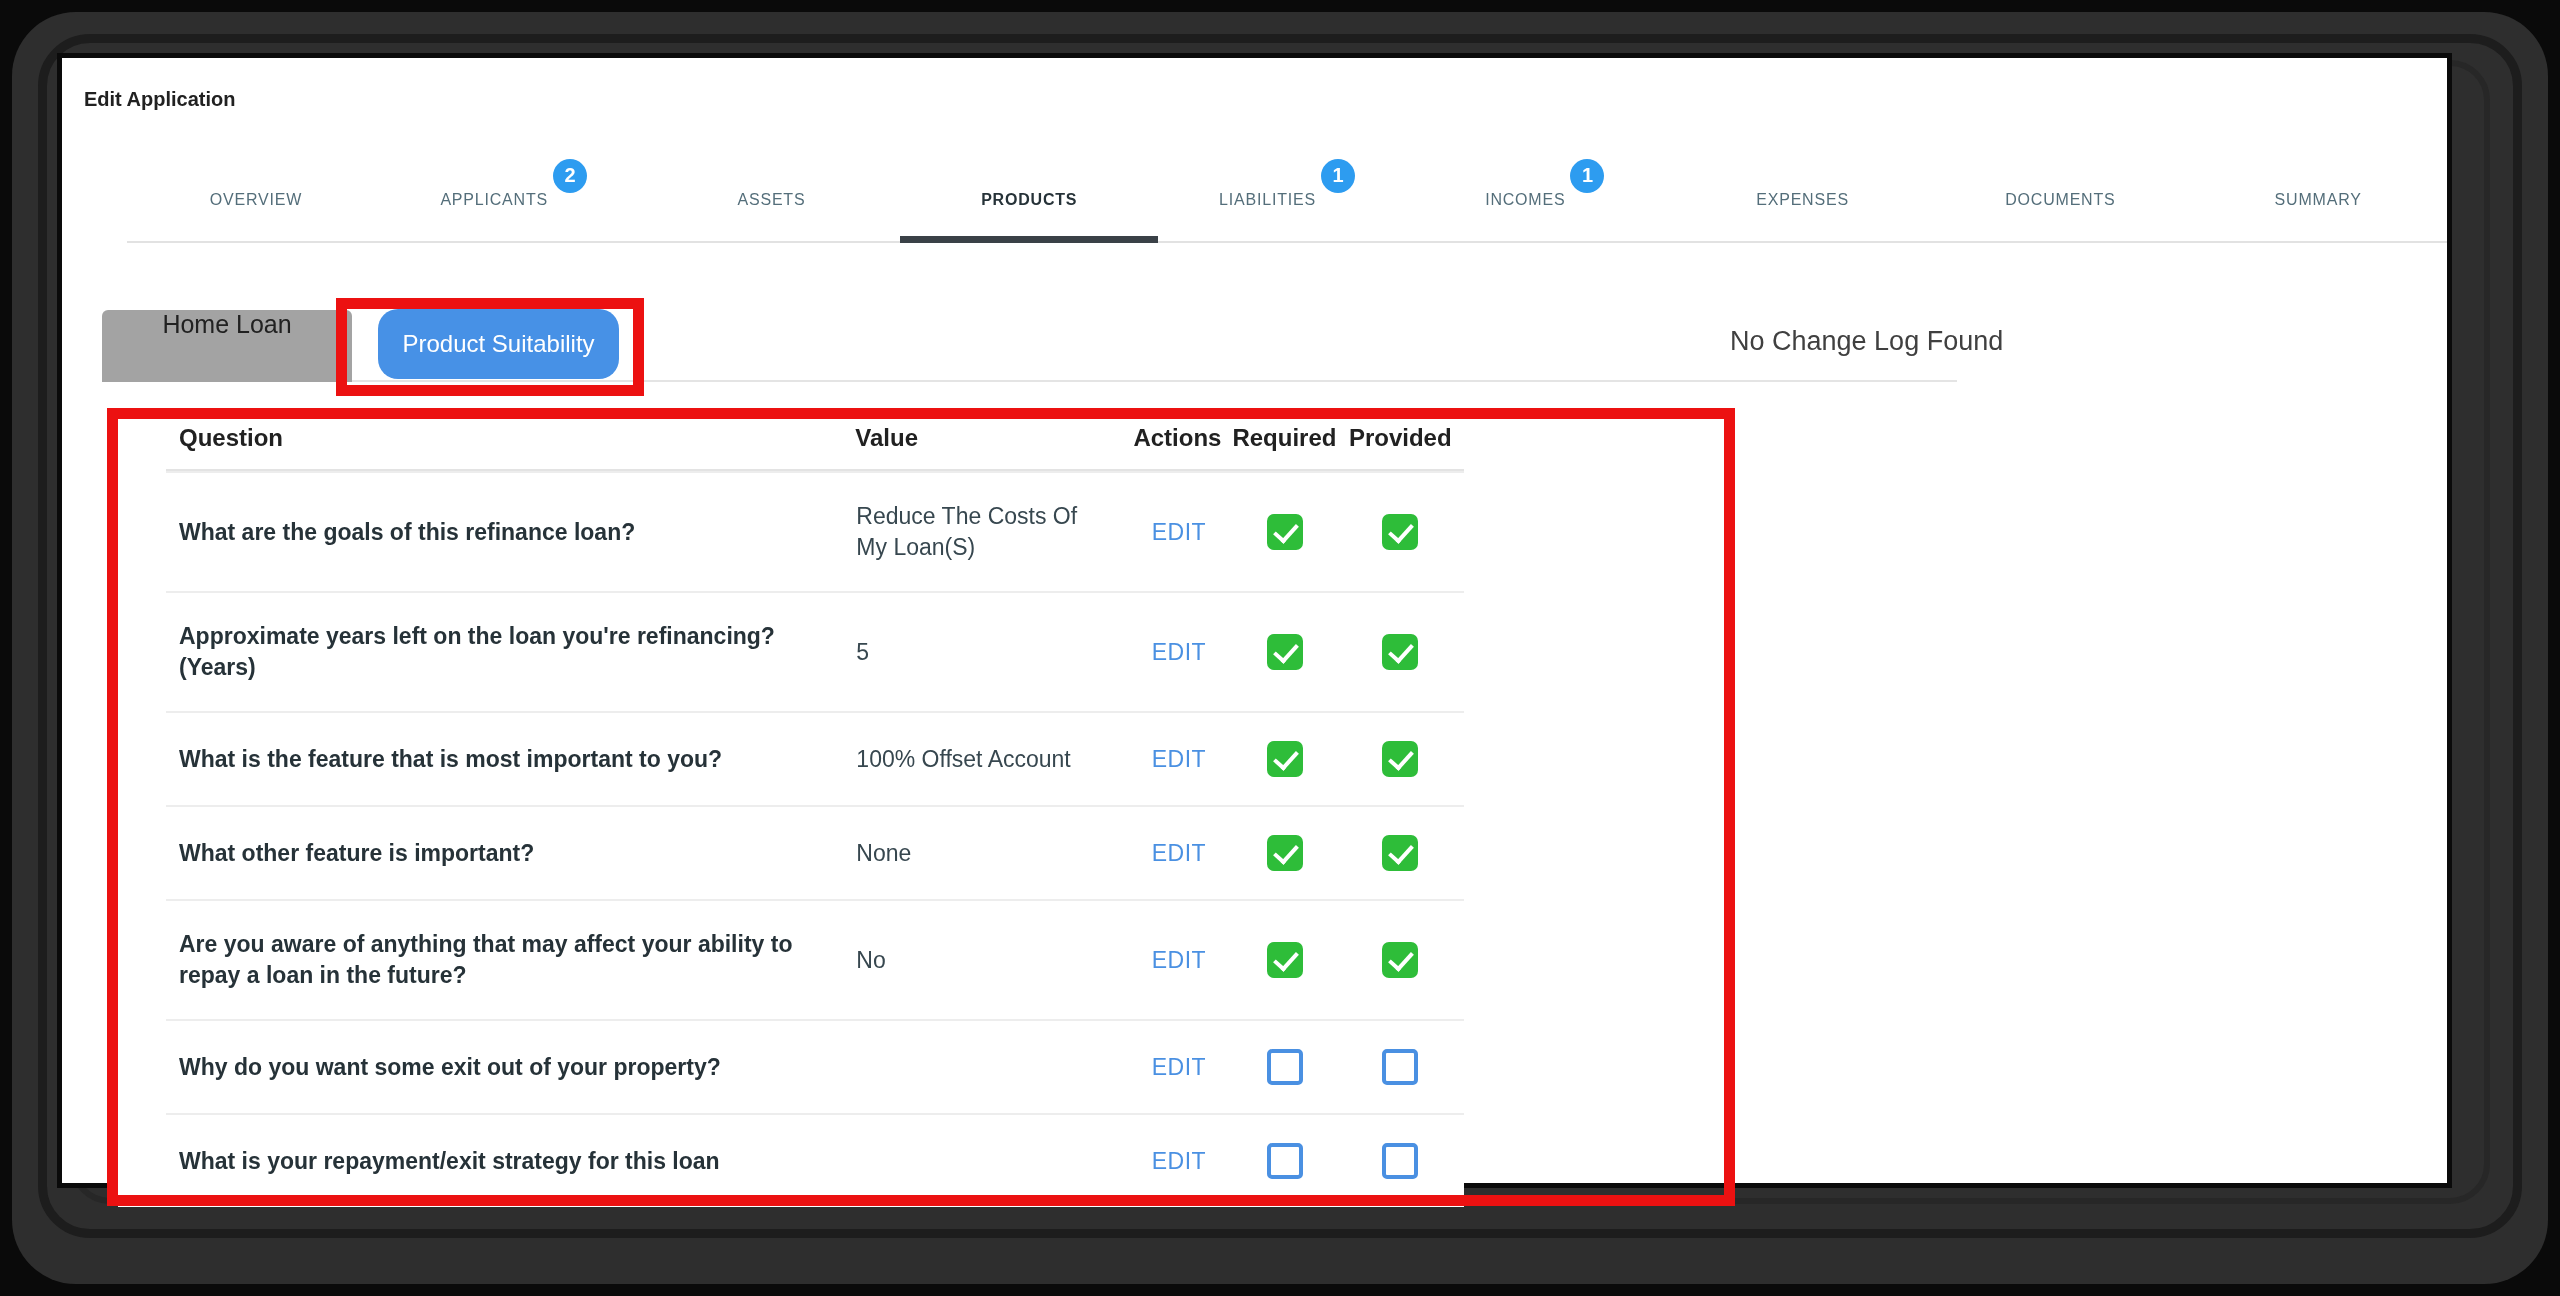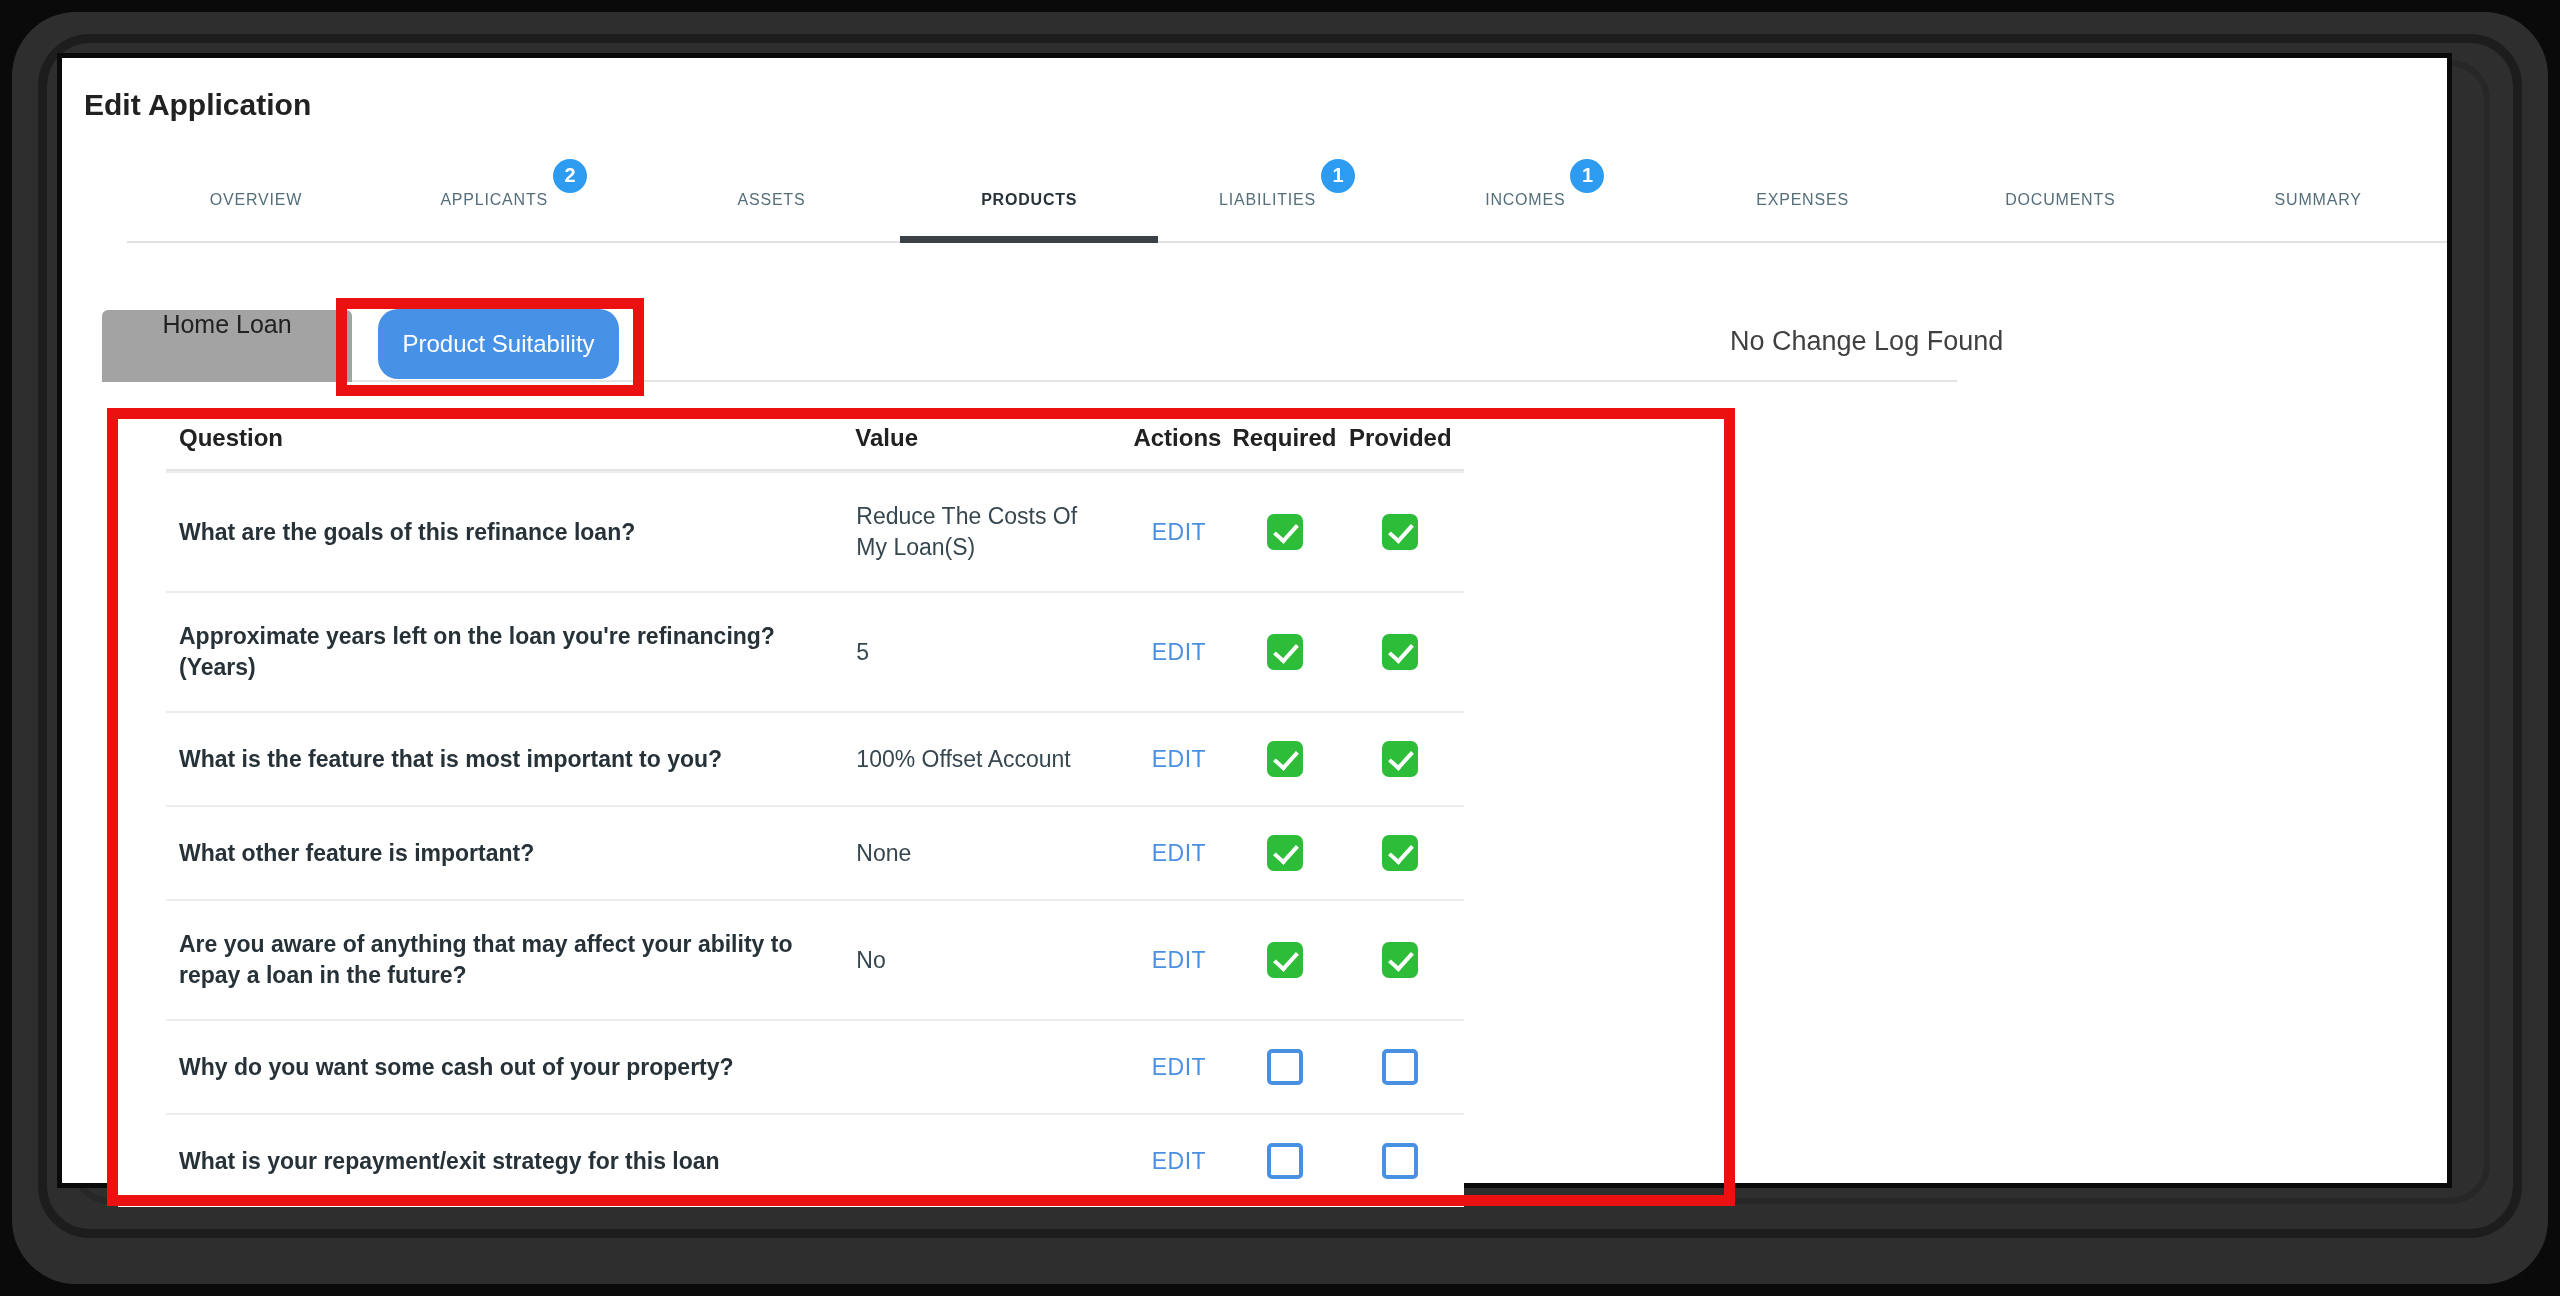--- a/index.html
+++ b/index.html
@@ -12,21 +12,21 @@
     background:#2e2e2e; border-radius:64px; }
   .frame-outline-1 { position:absolute; left:38px; top:34px; right:38px; bottom:58px;
     border:9px solid #1d1d1d; border-radius:52px; }
   .frame-outline-2 { position:absolute; left:70px; top:60px; right:70px; bottom:92px;
     border:6px solid #272727; border-radius:40px; }
 
   
   .window { position:absolute; left:57px; top:53px; width:2395px; height:1135px;
     background:#ffffff; border:5px solid #0a0a0a; }
 
-  .app-title { position:absolute; left:22px; top:30px; font-size:30px; font-weight:bold; color:#212121; }
+  .app-title { position:absolute; left:22px; top:30px; font-size:20px; font-weight:bold; color:#212121; }
 
   
   .tabbar { position:absolute; left:65px; right:0; top:100px; height:85px;
     display:flex; border-bottom:2px solid #e2e2e2; }
   .tab { flex:1 1 0; position:relative; display:flex; align-items:center; justify-content:center;
     cursor:pointer; }
   .tab-inner { position:relative; display:inline-flex; align-items:center; }
   .tab-label { font-size:16px; letter-spacing:0.8px; color:#546e7a; font-weight:500;
     text-transform:uppercase; white-space:nowrap; }
   .tab.active .tab-label { color:#263238; font-weight:bold; }
@@ -219,21 +219,21 @@
     <div class="col-v"><span class="v-text">No</span></div>
     <div class="col-a"><span class="edit-link">EDIT</span></div>
     <div class="col-r">
             <span class="cbox checked"></span>
           </div>
     <div class="col-p">
             <span class="cbox checked"></span>
           </div>
   </div>
         <div class="trow">
-    <div class="col-q"><span class="q-text">Why do you want some cash out of your property?</span></div>
+    <div class="col-q"><span class="q-text">Why do you want some exit out of your property?</span></div>
     <div class="col-v"><span class="v-text"></span></div>
     <div class="col-a"><span class="edit-link">EDIT</span></div>
     <div class="col-r">
             <span class="cbox unchecked"></span>
           </div>
     <div class="col-p">
             <span class="cbox unchecked"></span>
           </div>
   </div>
         <div class="trow">

